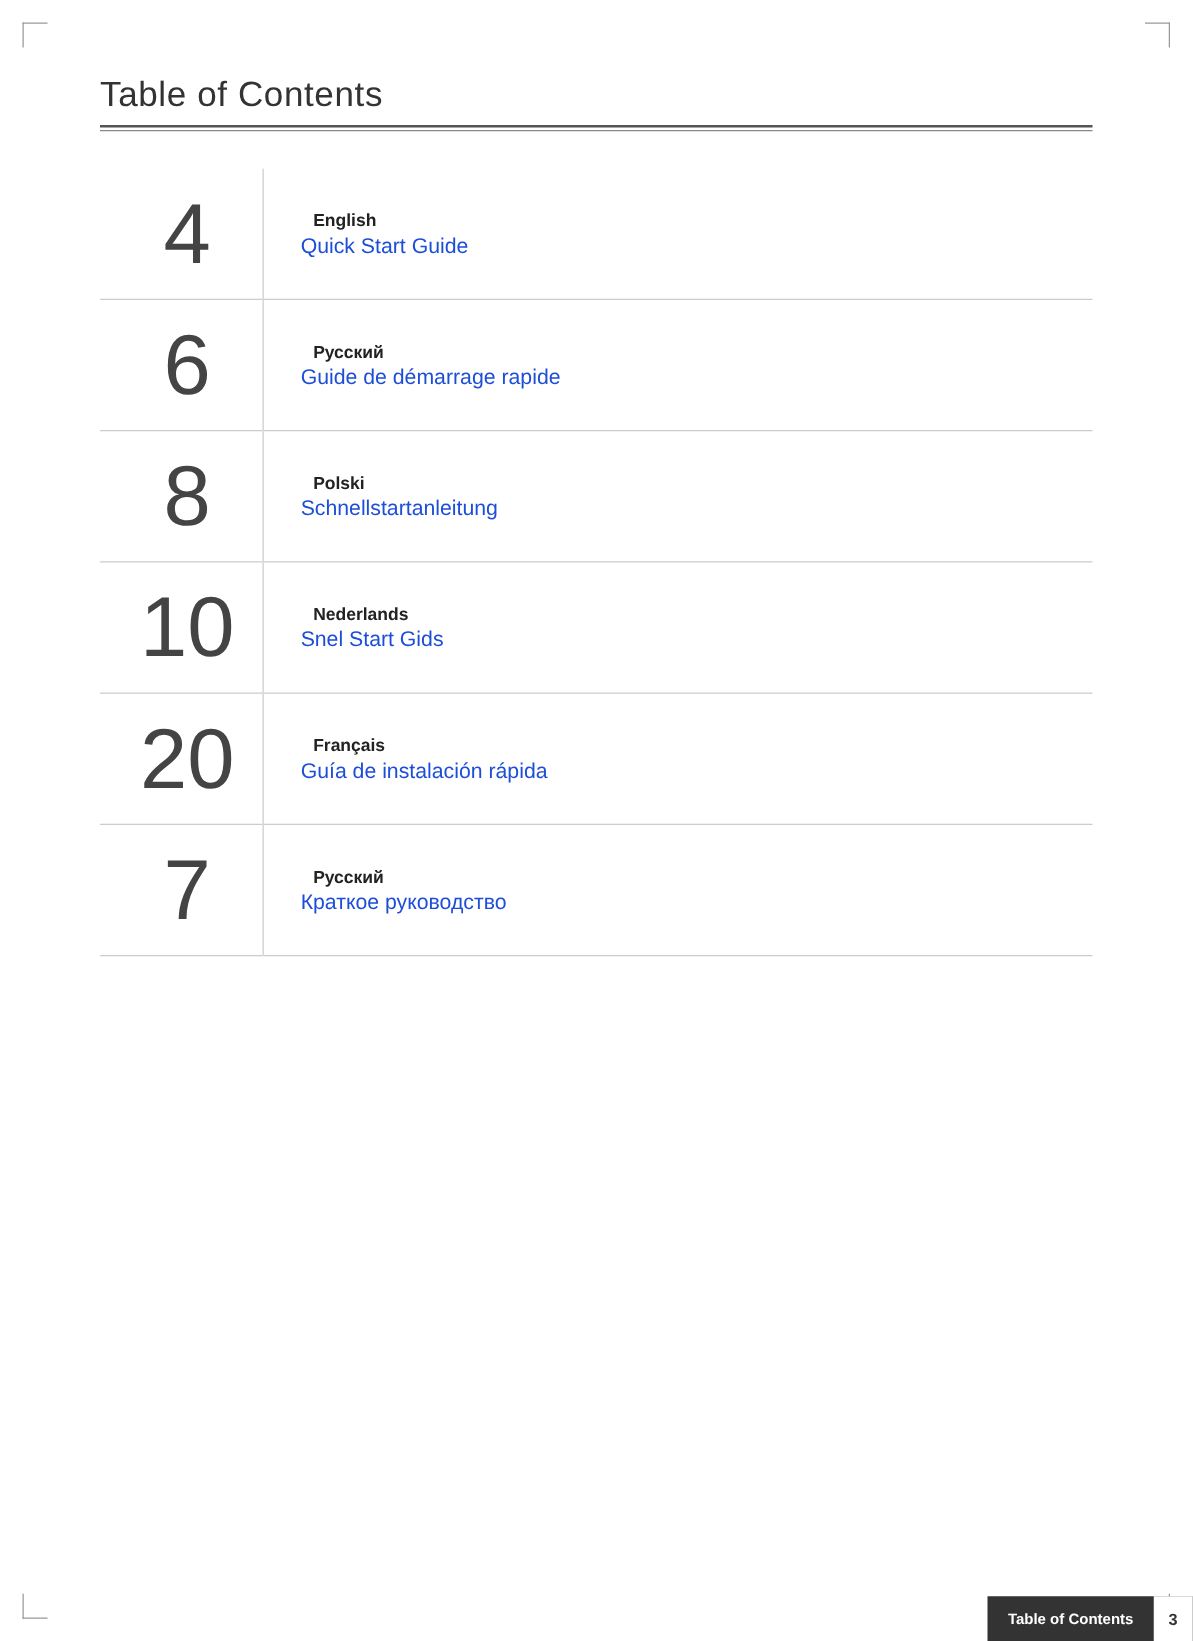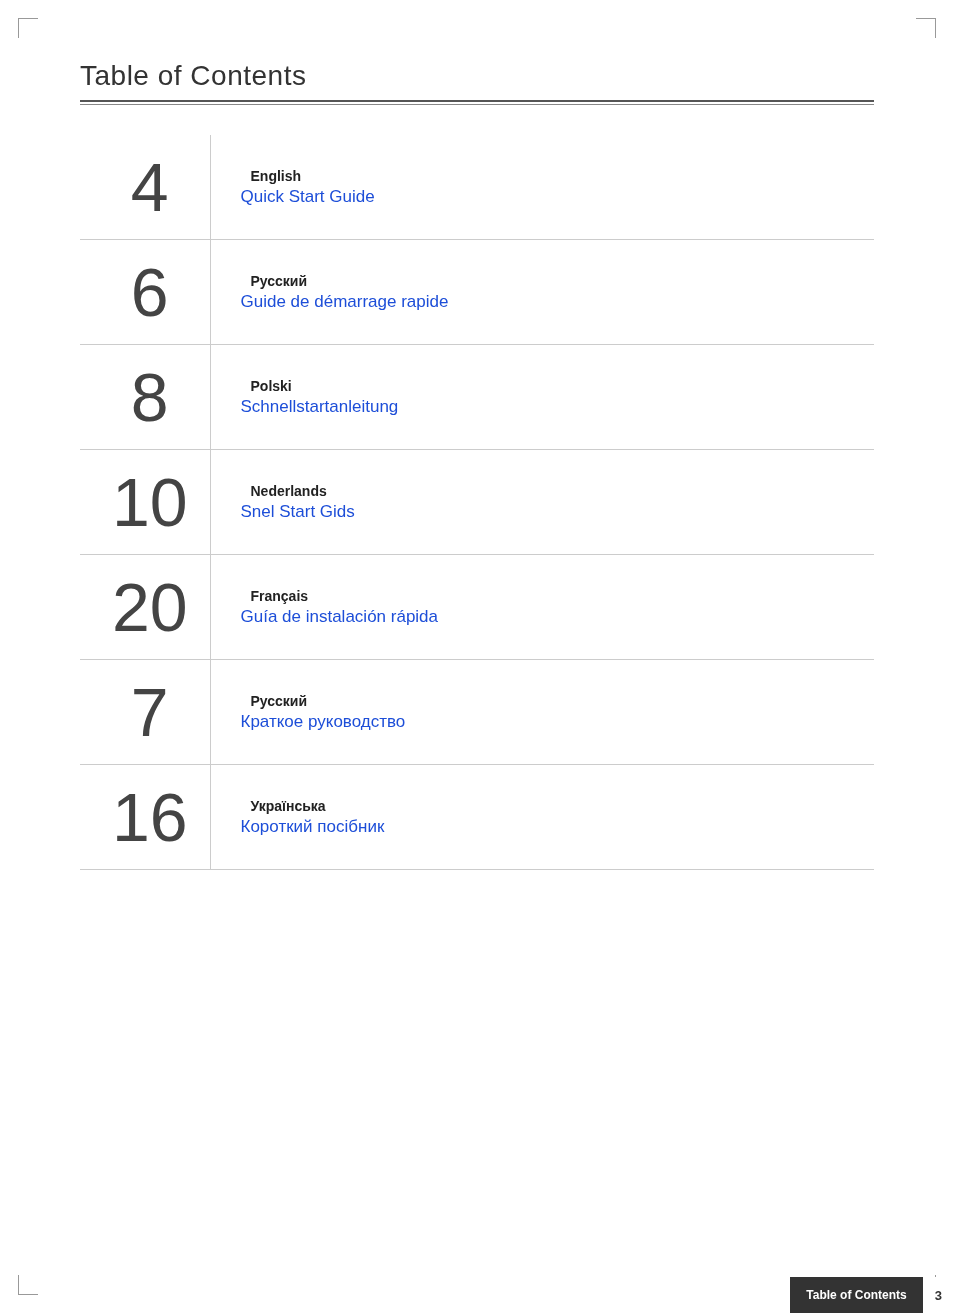--- a/index.html
+++ b/index.html
@@ -219,29 +219,20 @@
     </tr>
         <tr class="toc-row">
       <td class="toc-number-cell">
         <span class="toc-number">7</span>
       </td>
       <td class="toc-text-cell">
         <span class="toc-lang">Русский</span>
         <span class="toc-subtitle">Краткое руководство</span>
       </td>
     </tr>
-        <tr class="toc-row">
-      <td class="toc-number-cell">
-        <span class="toc-number">16</span>
-      </td>
-      <td class="toc-text-cell">
-        <span class="toc-lang">Українська</span>
-        <span class="toc-subtitle">Короткий посібник</span>
-      </td>
-    </tr>
       </tbody>
   </table>
 
   <div class="footer-bar">
     <span class="footer-label">Table of Contents</span>
     <span class="footer-page-num">3</span>
   </div>
 
 </div>
 

